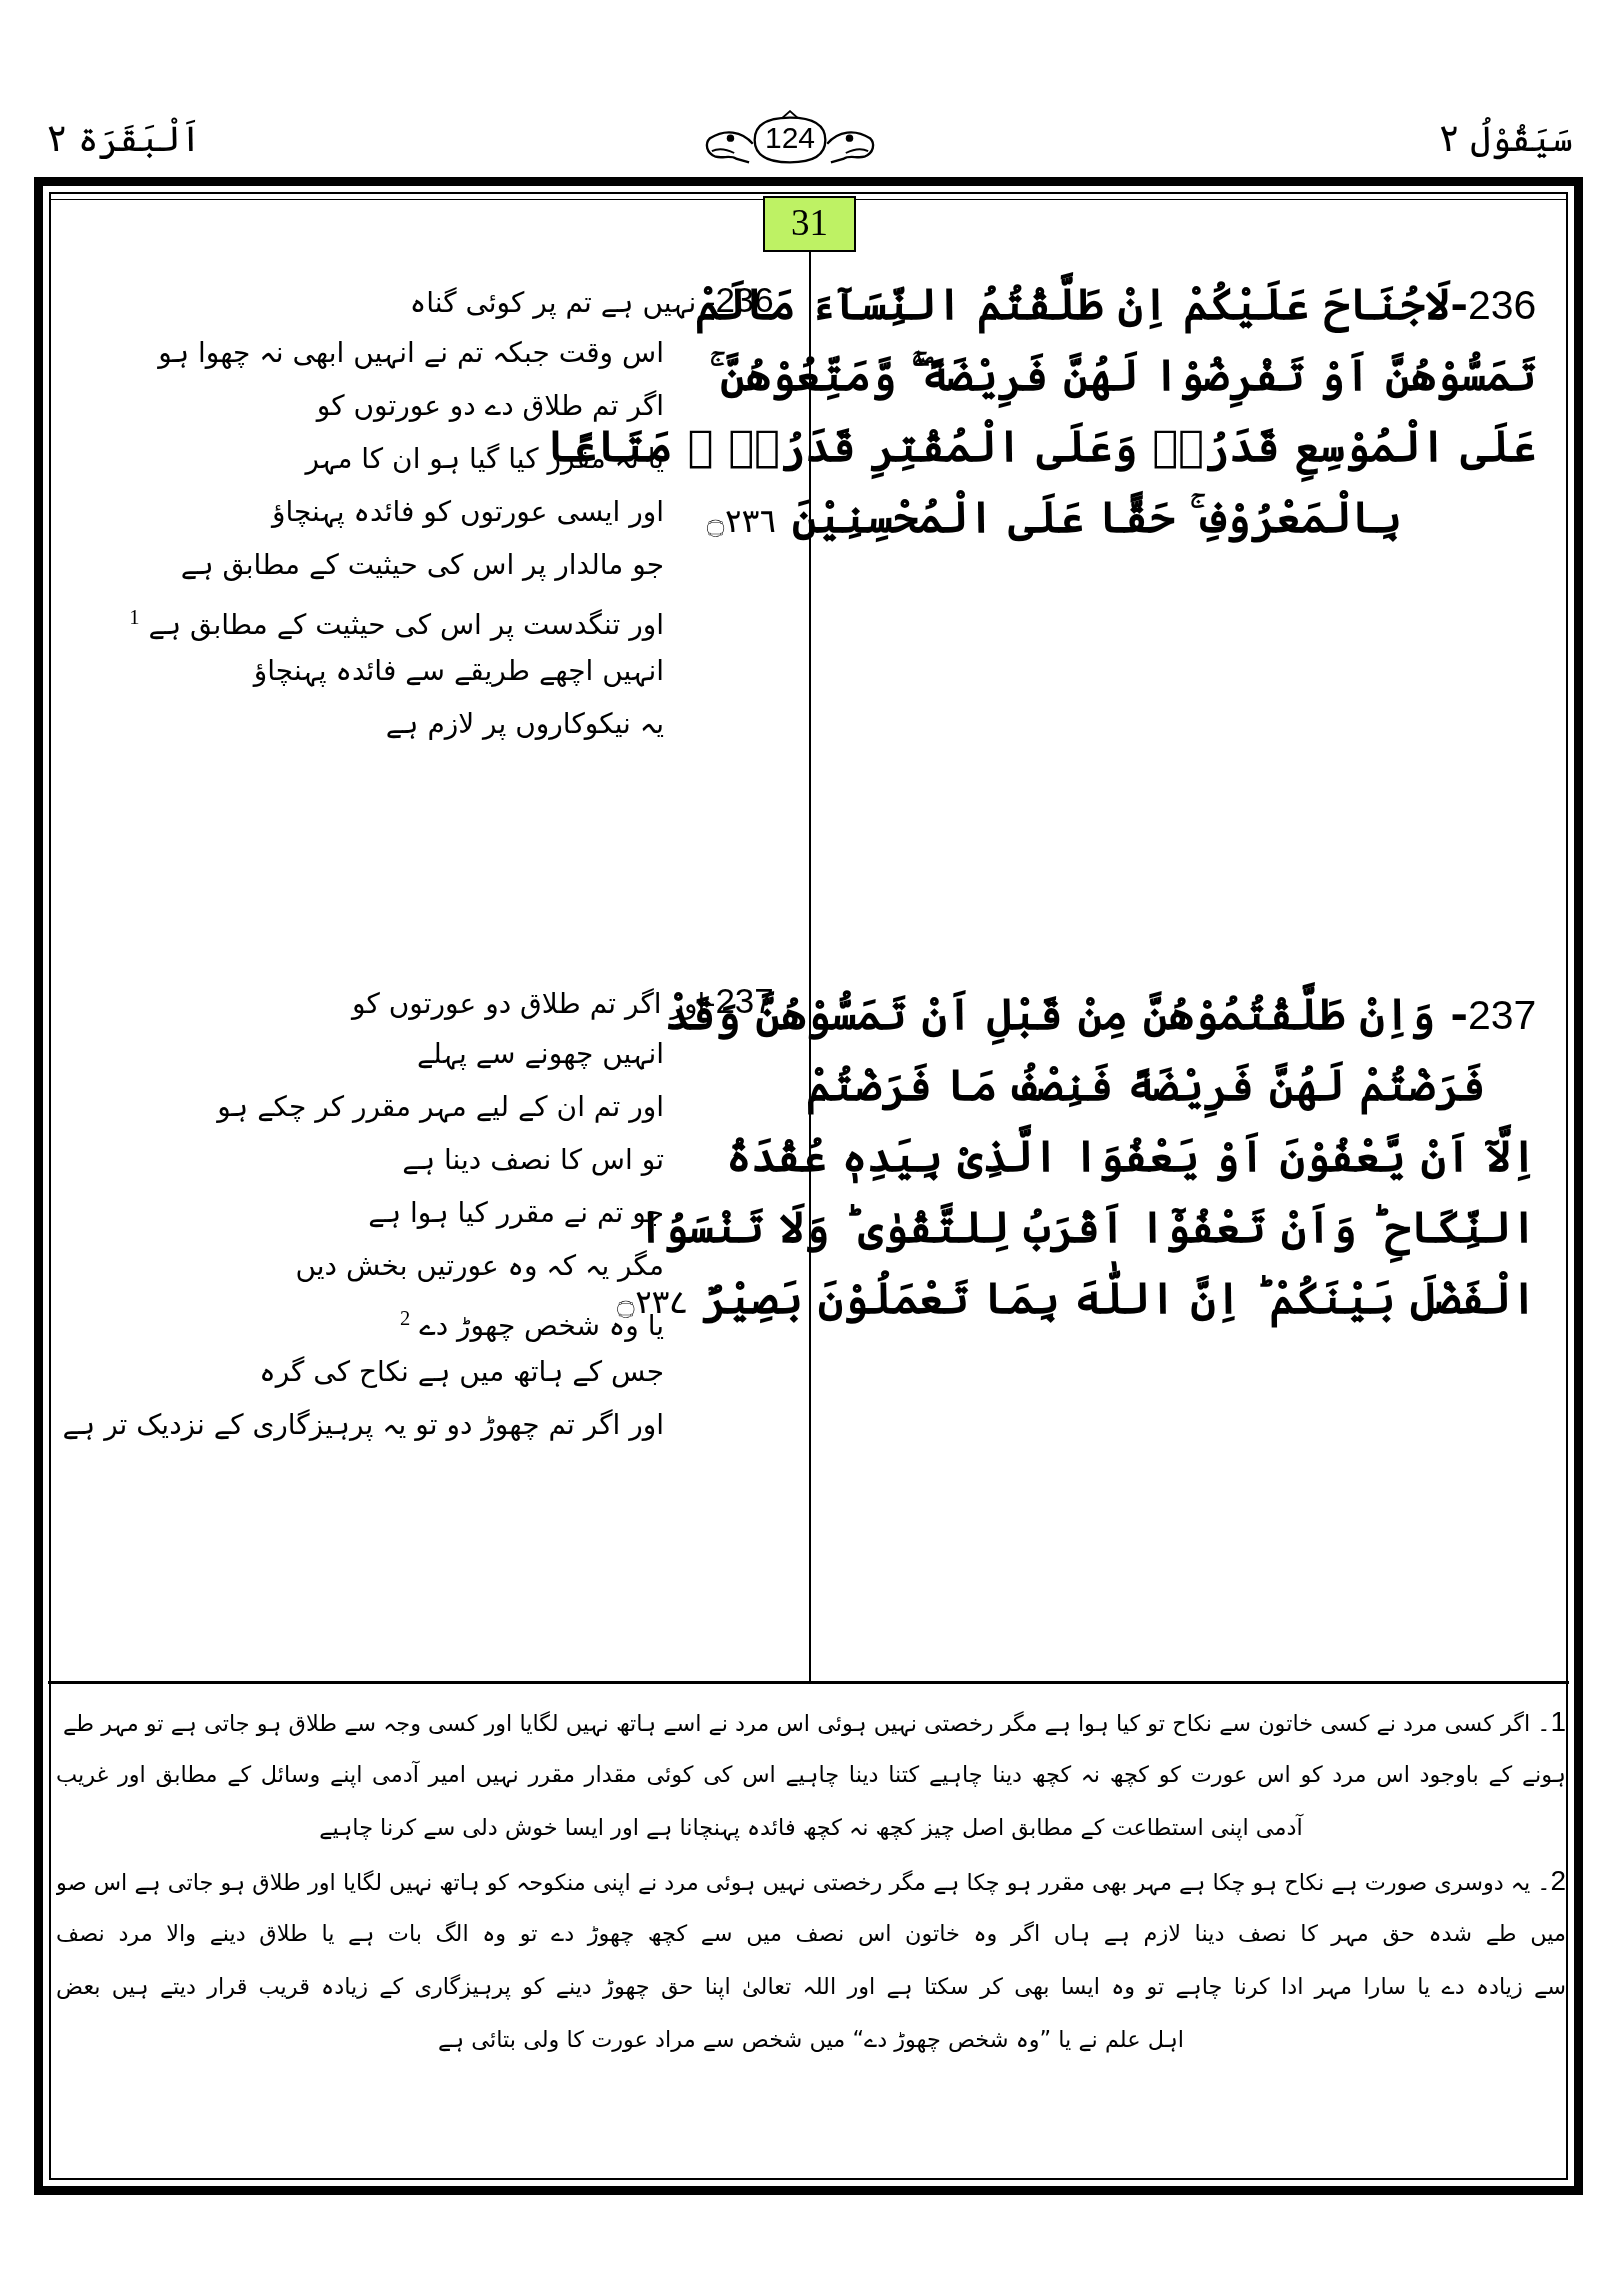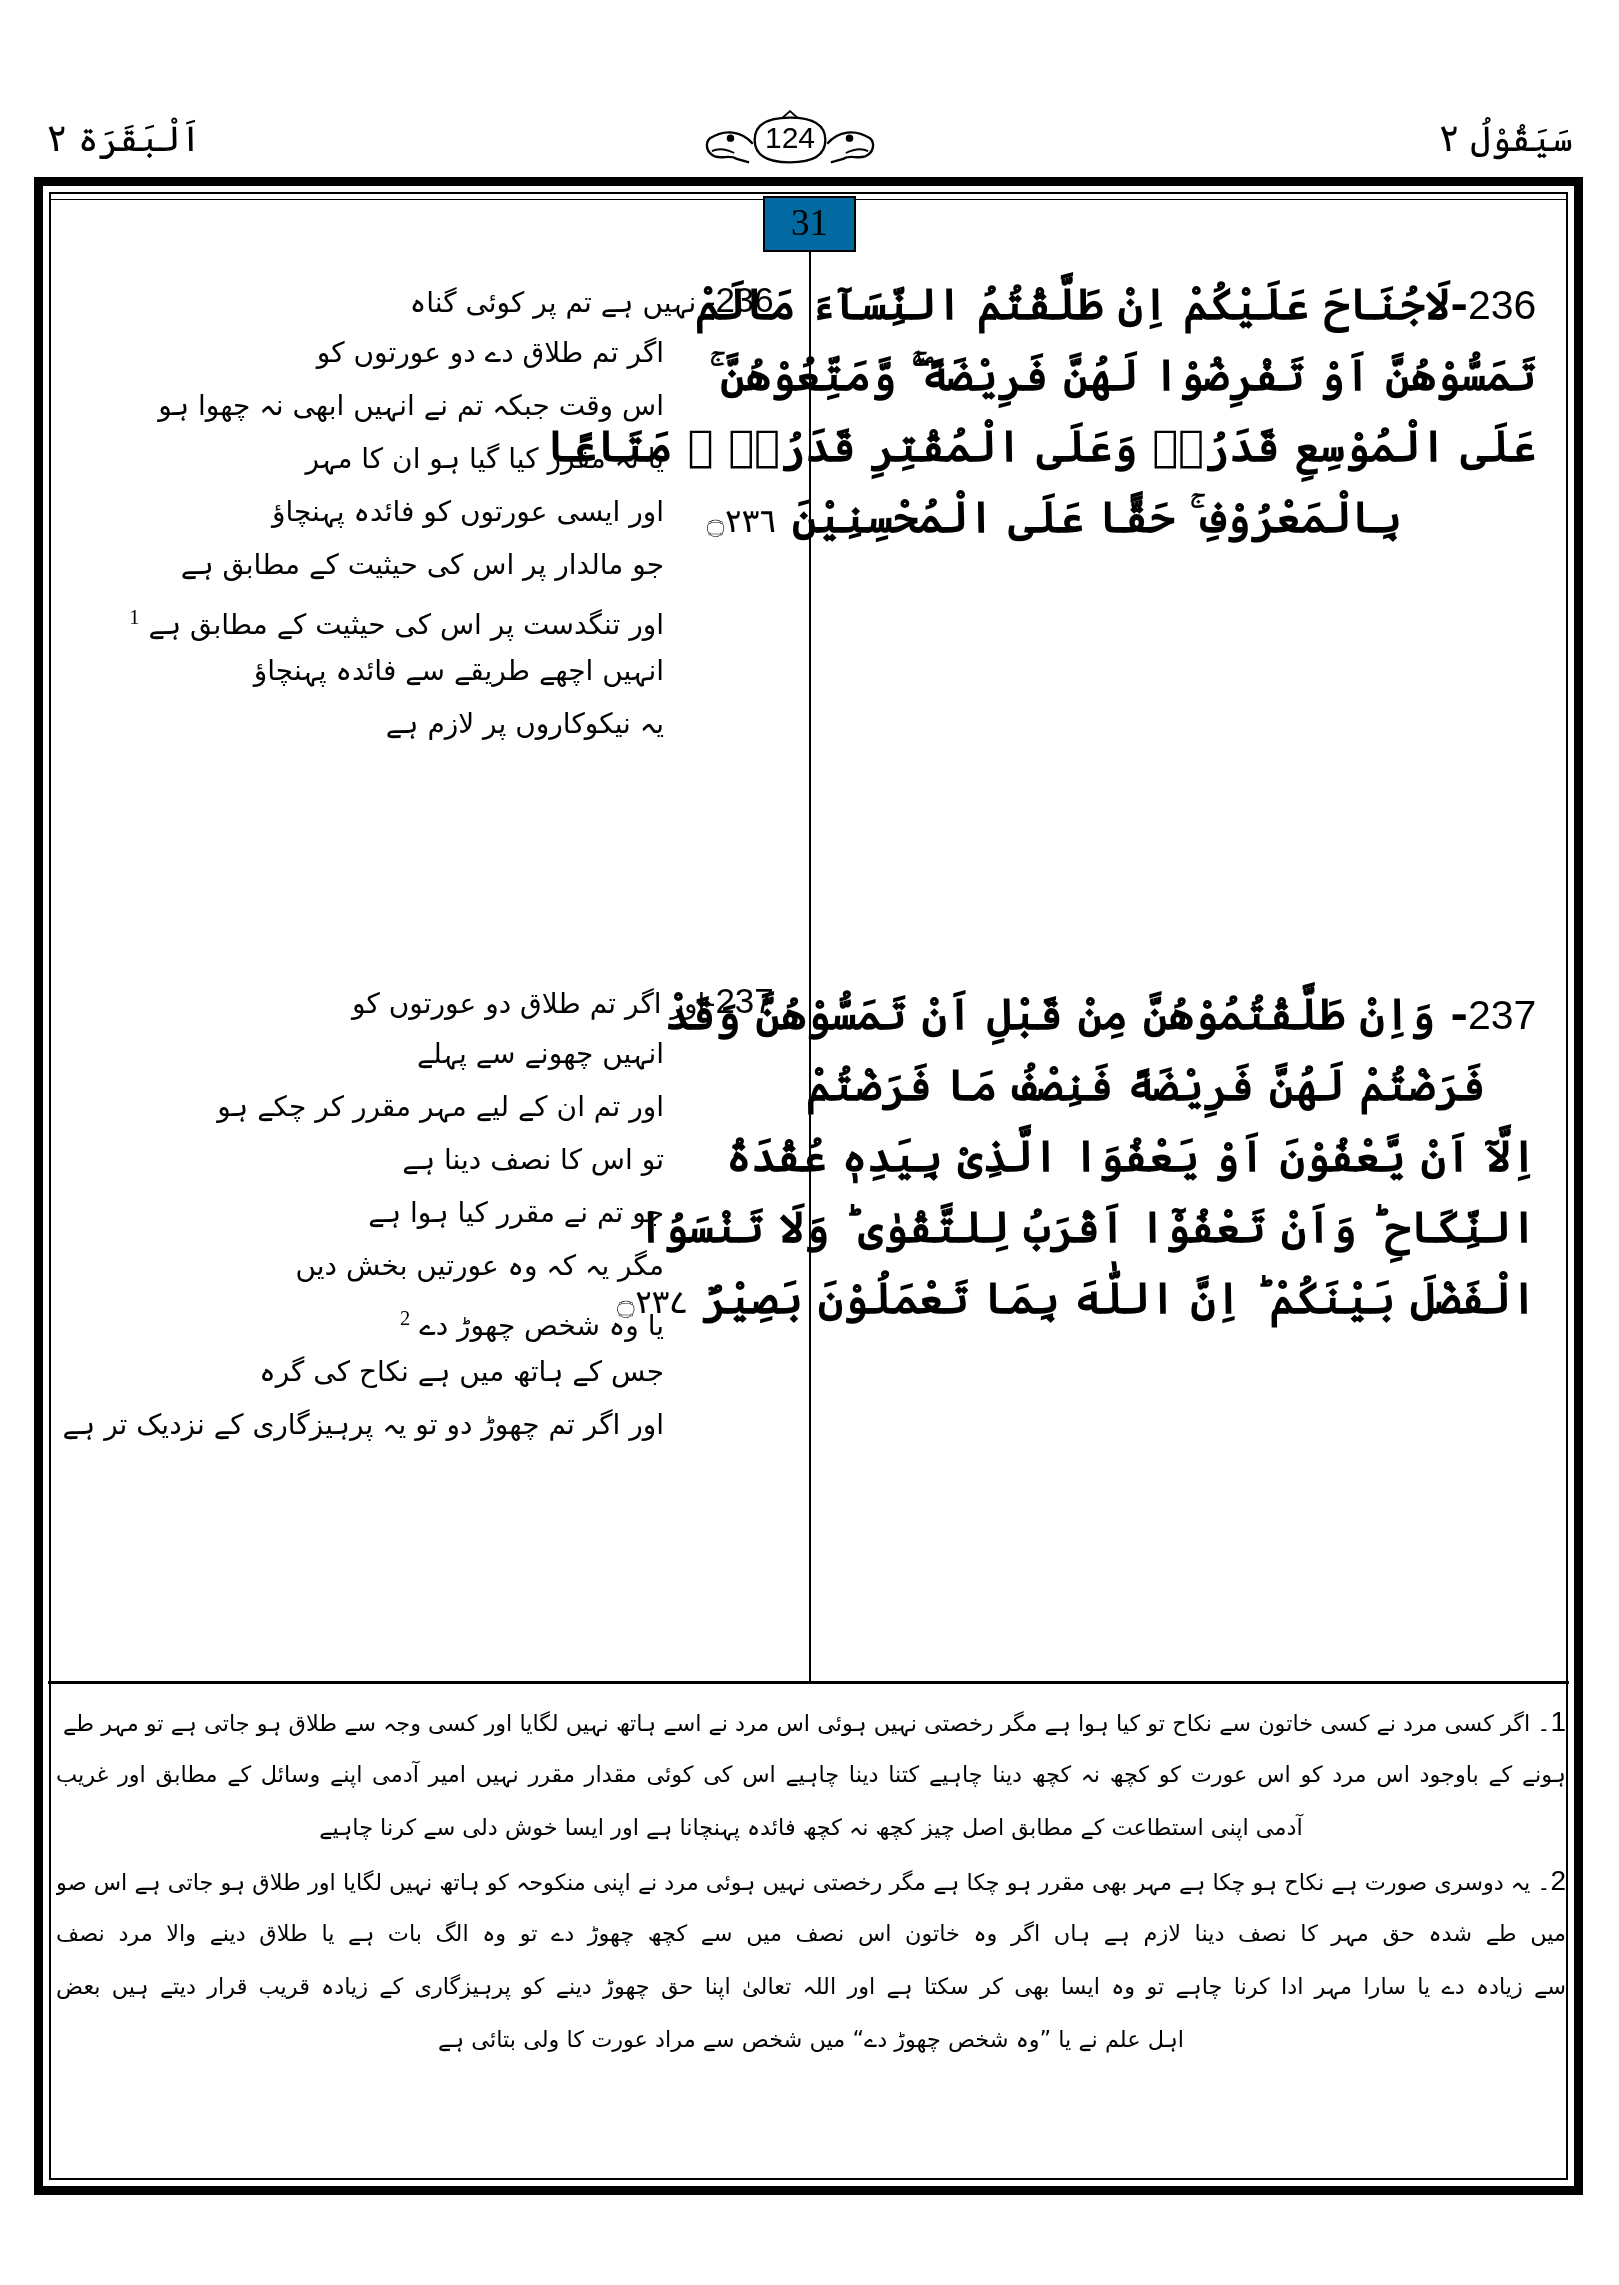--- a/index.html
+++ b/index.html
@@ -87,21 +87,21 @@
 
     
     .ruku-box {
       position: absolute;
       left: 763px;
       top: 196px;
       width: 93px;
       height: 56px;
       border: 2.8px solid #000;
       box-sizing: border-box;
-      background: #0369a1;
+      background: #bef264;
       text-align: center;
       font-family: "Liberation Serif", serif;
       font-size: 37px;
       line-height: 50px;
       direction: ltr;
       z-index: 3;
     }
 
     
     .content-area {
@@ -258,22 +258,22 @@
       <div class="arabic-line">فَرَضْتُمْ لَهُنَّ فَرِيْضَةً فَنِصْفُ مَا فَرَضْتُمْ</div>
       <div class="arabic-line">اِلَّآ اَنْ يَّعْفُوْنَ اَوْ يَعْفُوَا الَّذِىْ بِيَدِهٖ عُقْدَةُ</div>
       <div class="arabic-line">النِّكَاحِ ؕ وَاَنْ تَعْفُوْٓا اَقْرَبُ لِلتَّقْوٰى ؕ وَلَا تَنْسَوُا</div>
       <div class="arabic-line"><span>الْفَضْلَ بَيْنَكُمْ ؕ اِنَّ اللّٰهَ بِمَا تَعْمَلُوْنَ بَصِيْرٌ</span> <span class="ayah-end">۝۲۳۷</span></div>
     </div>
   </div>
 
   <div class="urdu-col">
     <div class="verse-block" style="top:20.5px;">
       <div class="urdu-line"><span class="verse-num">236</span><span>- </span><span>نہیں ہے تم پر کوئی گناہ</span></div>
+      <div class="urdu-line" style="padding-right:121px;">اس وقت جبکہ تم نے انہیں ابھی نہ چھوا ہو</div>
       <div class="urdu-line" style="padding-right:121px;">اگر تم طلاق دے دو عورتوں کو</div>
-      <div class="urdu-line" style="padding-right:121px;">اس وقت جبکہ تم نے انہیں ابھی نہ چھوا ہو</div>
       <div class="urdu-line" style="padding-right:121px;">یا نہ مقرر کیا گیا ہو ان کا مہر</div>
       <div class="urdu-line" style="padding-right:121px;">اور ایسی عورتوں کو فائدہ پہنچاؤ</div>
       <div class="urdu-line" style="padding-right:121px;">جو مالدار پر اس کی حیثیت کے مطابق ہے</div>
       <div class="urdu-line" style="padding-right:121px;"><span>اور تنگدست پر اس کی حیثیت کے مطابق ہے</span> <span class="fn-ref">1</span></div>
       <div class="urdu-line" style="padding-right:121px;">انہیں اچھے طریقے سے فائدہ پہنچاؤ</div>
       <div class="urdu-line" style="padding-right:121px;">یہ نیکوکاروں پر لازم ہے</div>
     </div>
 
     <div class="verse-block" style="top:722px;">
       <div class="urdu-line"><span class="verse-num">237</span><span>-</span><span>اور اگر تم طلاق دو عورتوں کو</span></div>

